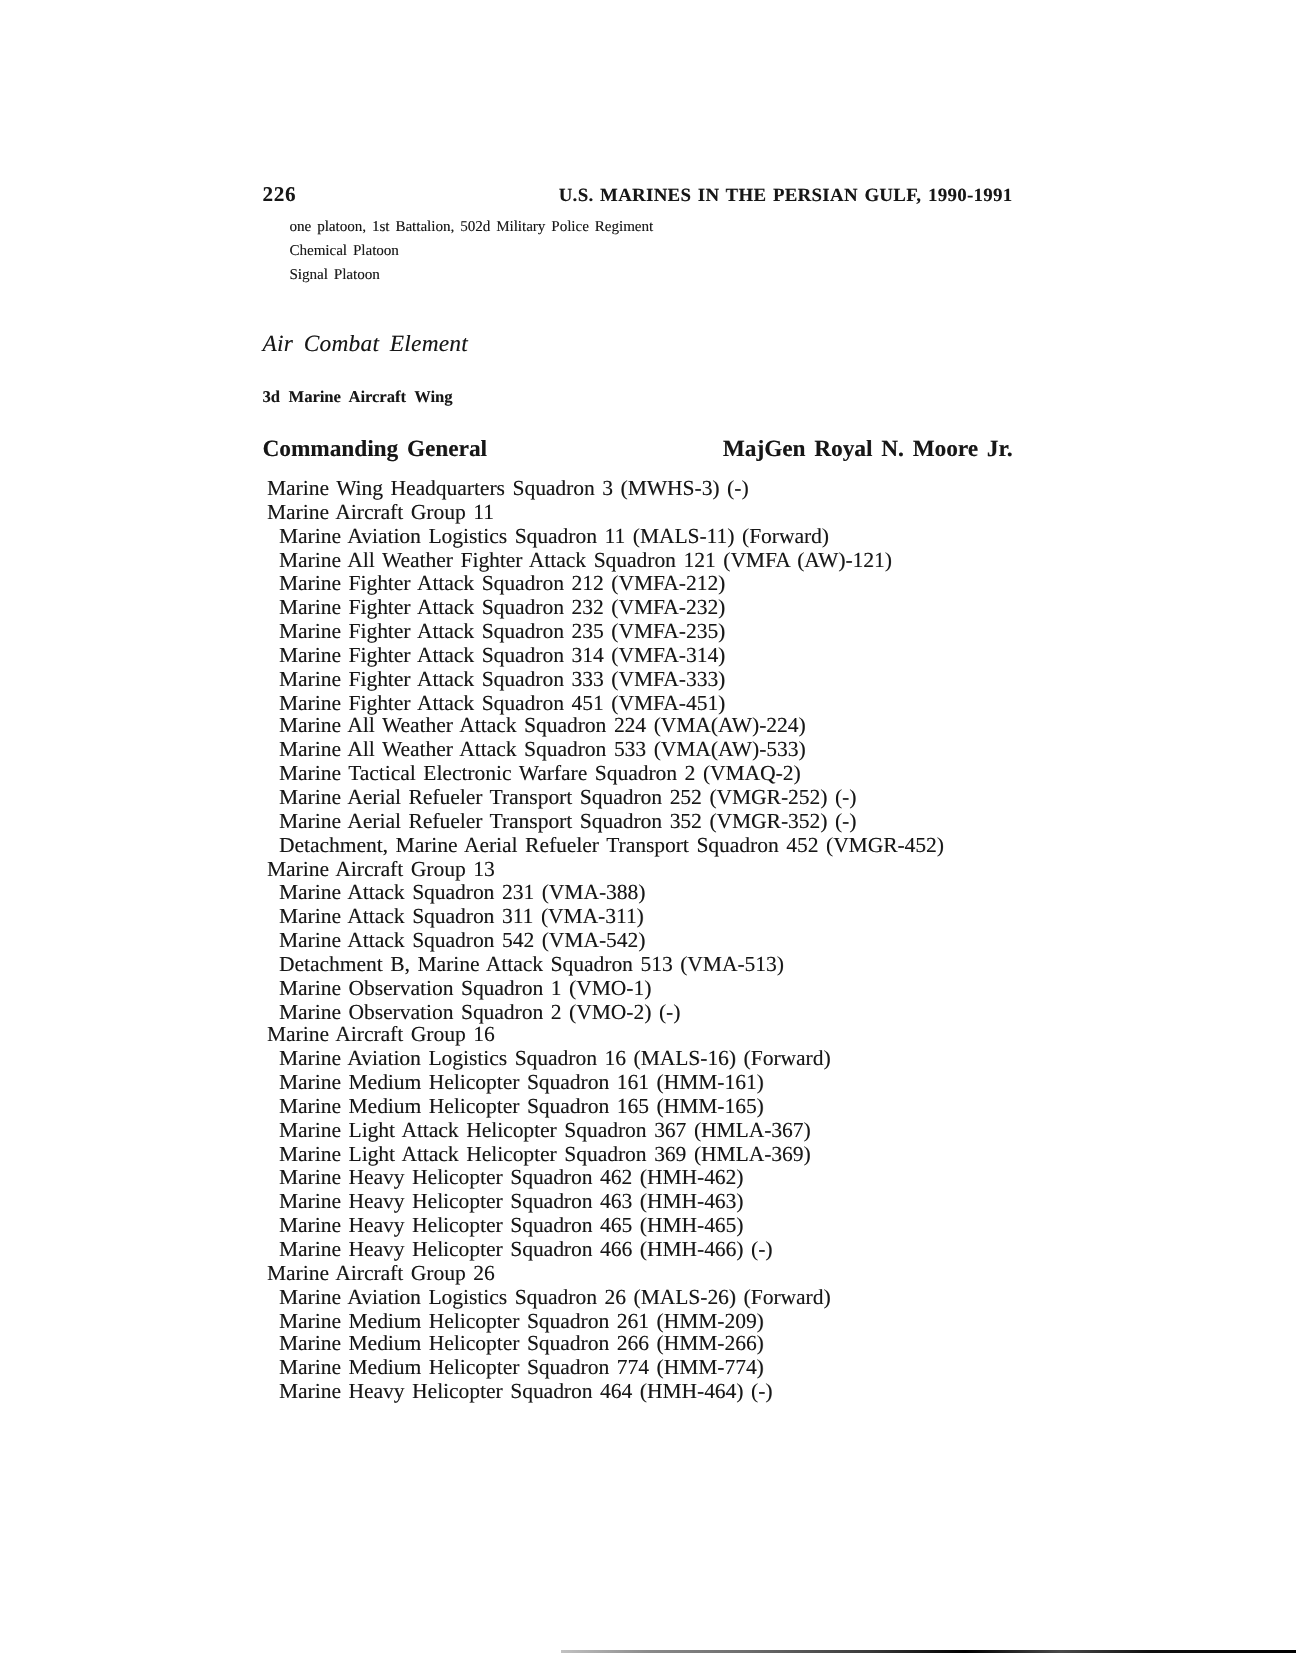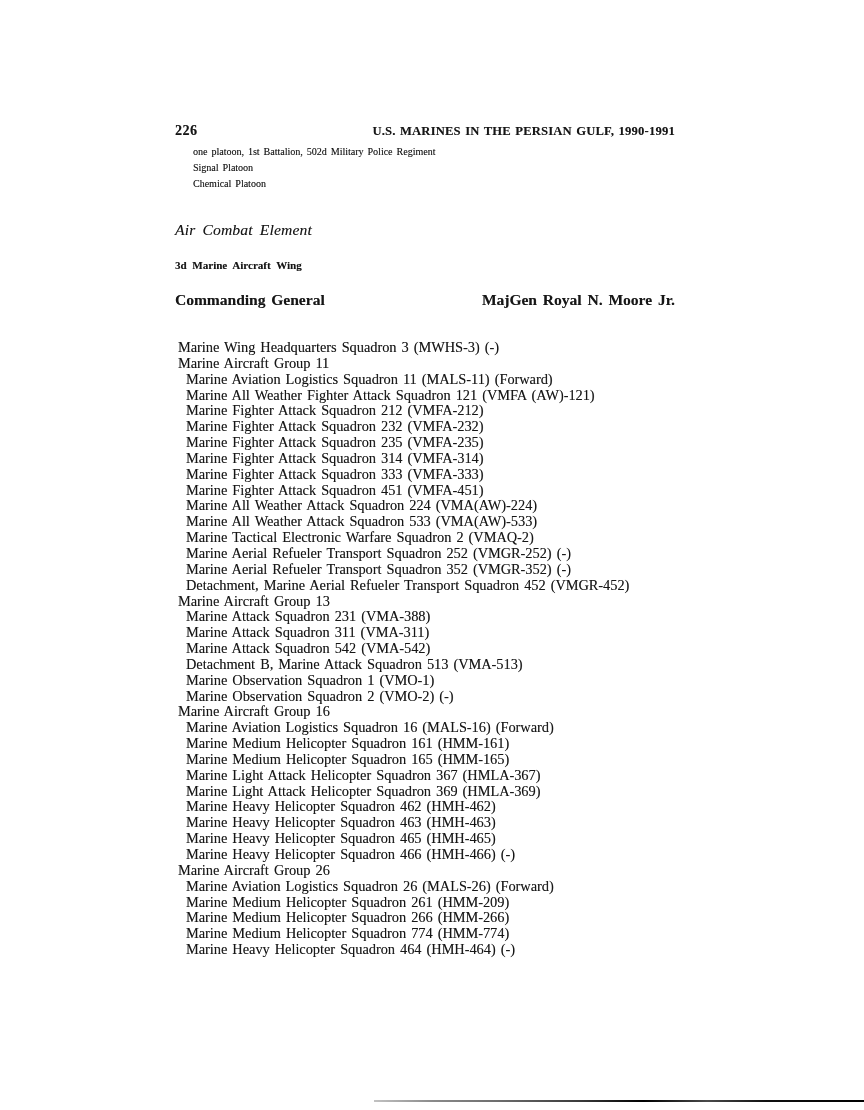--- a/index.html
+++ b/index.html
@@ -58,21 +58,21 @@
     display: flex;
     justify-content: space-between;
     align-items: flex-start;
     font-weight: bold;
     font-size: 15.5px;
     word-spacing: 2px;
   }
   .unit-list {
     position: absolute;
     left: 178px;
-    top: 340px;
+    top: 319px;
     font-size: 14.3px;
     line-height: 15.85px;
     word-spacing: 1.5px;
     white-space: nowrap;
   }
   .unit-line.indent-1 { padding-left: 8px; }
   .scan-line {
     position: absolute;
     left: 374px;
     top: 1100px;
@@ -88,22 +88,22 @@
 
 <div class="page">
 
   <div class="header-row">
     <span class="page-num">226</span>
     <span class="running-title">U.S. MARINES IN THE PERSIAN GULF, 1990-1991</span>
   </div>
 
   <div class="attachments">
       <div class="attachment-line">one platoon, 1st Battalion, 502d Military Police Regiment</div>
+      <div class="attachment-line">Chemical Platoon</div>
       <div class="attachment-line">Signal Platoon</div>
-      <div class="attachment-line">Chemical Platoon</div>
     </div>
 
   <div class="section-heading">Air Combat Element</div>
 
   <div class="wing-heading">3d Marine Aircraft Wing</div>
 
   <div class="commander-row">
     <span>Commanding General</span>
     <span>MajGen Royal N. Moore Jr.</span>
   </div>

